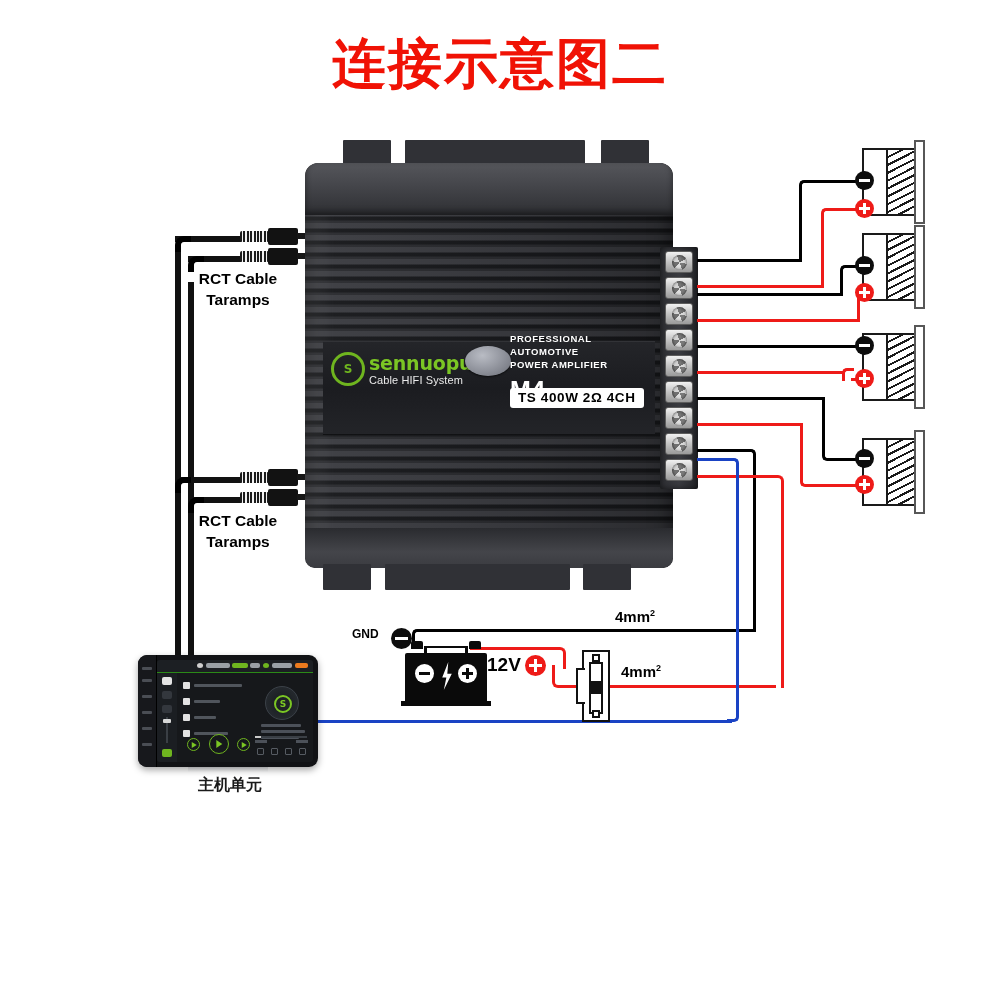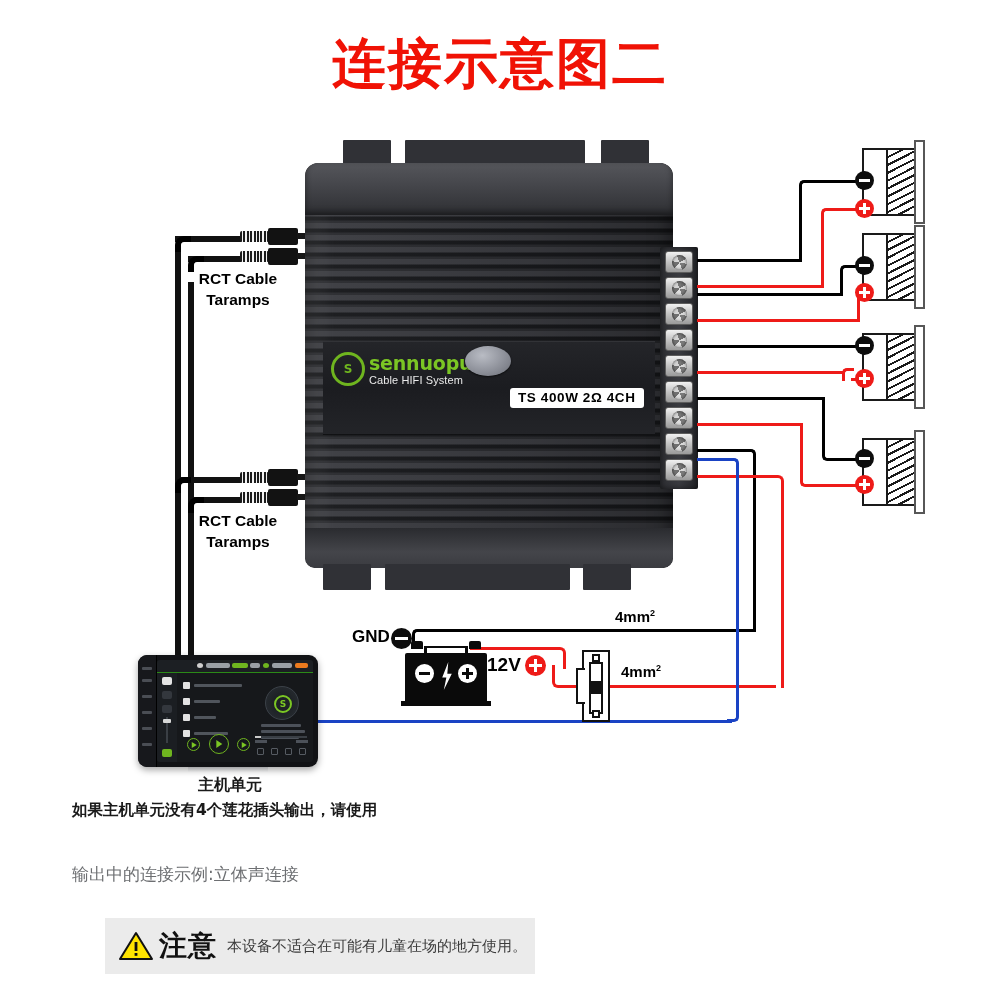--- a/index.html
+++ b/index.html
@@ -836,20 +836,25 @@
     <div class="amp-tab b3"></div>
 
     <div class="brand">
       <div class="brand-mark">S</div>
       <div class="brand-name"><span>sennuopu</span><span class="brand-sup">®</span></div>
       <div class="brand-sub">Cable HIFI System</div>
     </div>
 
     <div class="amp-knob"></div>
 
+    <div class="amp-legend">
+      <div class="l1">PROFESSIONAL AUTOMOTIVE</div>
+      <div class="l2">POWER AMPLIFIER</div>
+      <div class="amp-model">M4</div>
+    </div>
     <div class="amp-spec">TS 400W 2Ω 4CH</div>
   </div>
 
   <div class="term-block">
     <div class="screw" style="top:4px;"></div>
     <div class="screw" style="top:30px;"></div>
     <div class="screw" style="top:56px;"></div>
     <div class="screw" style="top:82px;"></div>
     <div class="screw" style="top:108px;"></div>
     <div class="screw" style="top:134px;"></div>
@@ -962,21 +967,21 @@
   <div class="wire-corner blue" style="left:727px; top:704px; width:12px; height:18px; border-width:0 3px 3px 0; border-radius:0 0 5px 0;"></div>
   <div class="wire blue h" style="left:312px; top:720px; width:420px;"></div>
 
   <div class="mm-label" style="left:615px; top:608px;">
     <span>4mm</span><sup>2</sup>
   </div>
   <div class="mm-label" style="left:621px; top:663px;">
     <span>4mm</span><sup>2</sup>
   </div>
 
-  <div class="lbl" style="left:352px; top:627px; font-size:17px;">GND</div>
+  <div class="lbl" style="left:352px; top:627px; font-size:12px;">GND</div>
   <div class="gnd-badge" style="left:391px; top:628px;">
     <div class="bh"></div>
   </div>
 
   <div class="battery">
     <div class="bat-post neg"></div>
     <div class="bat-post pos"></div>
     <div class="bat-cap"></div>
     <div class="bat-cap-inner"></div>
     <div class="bat-body"></div>
@@ -1080,29 +1085,16 @@
 
       <div class="hu-smallicon" style="left:100px;"></div>
       <div class="hu-smallicon" style="left:114px;"></div>
       <div class="hu-smallicon" style="left:128px;"></div>
       <div class="hu-smallicon" style="left:142px;"></div>
     </div>
   </div>
 
   <div class="cap-title">主机单元</div>
   <div class="cap-body">
-    <div class="l1">如果主机单元没有4个莲花插头输出，请使用</div>
-  </div>
-  <div class="cap-sub">输出中的连接示例:立体声连接</div>
-
-  <div class="notice">
-    <div class="notice-tri">
-      <svg width="34" height="30" viewBox="0 0 34 30" xmlns="http://www.w3.org/2000/svg">
-        <polygon points="17,2 33,28 1,28" fill="#ffe400" stroke="#111111" stroke-width="2" stroke-linejoin="round"></polygon>
-        <rect x="15.6" y="11" width="2.8" height="9" fill="#111111"></rect>
-        <rect x="15.6" y="22" width="2.8" height="2.8" fill="#111111"></rect>
-      </svg>
-    </div>
-    <div class="notice-word">注意</div>
-    <div class="notice-text">本设备不适合在可能有儿童在场的地方使用。</div>
-  </div>
+  </div>
+
 
 </div>
 
 </body></html>

